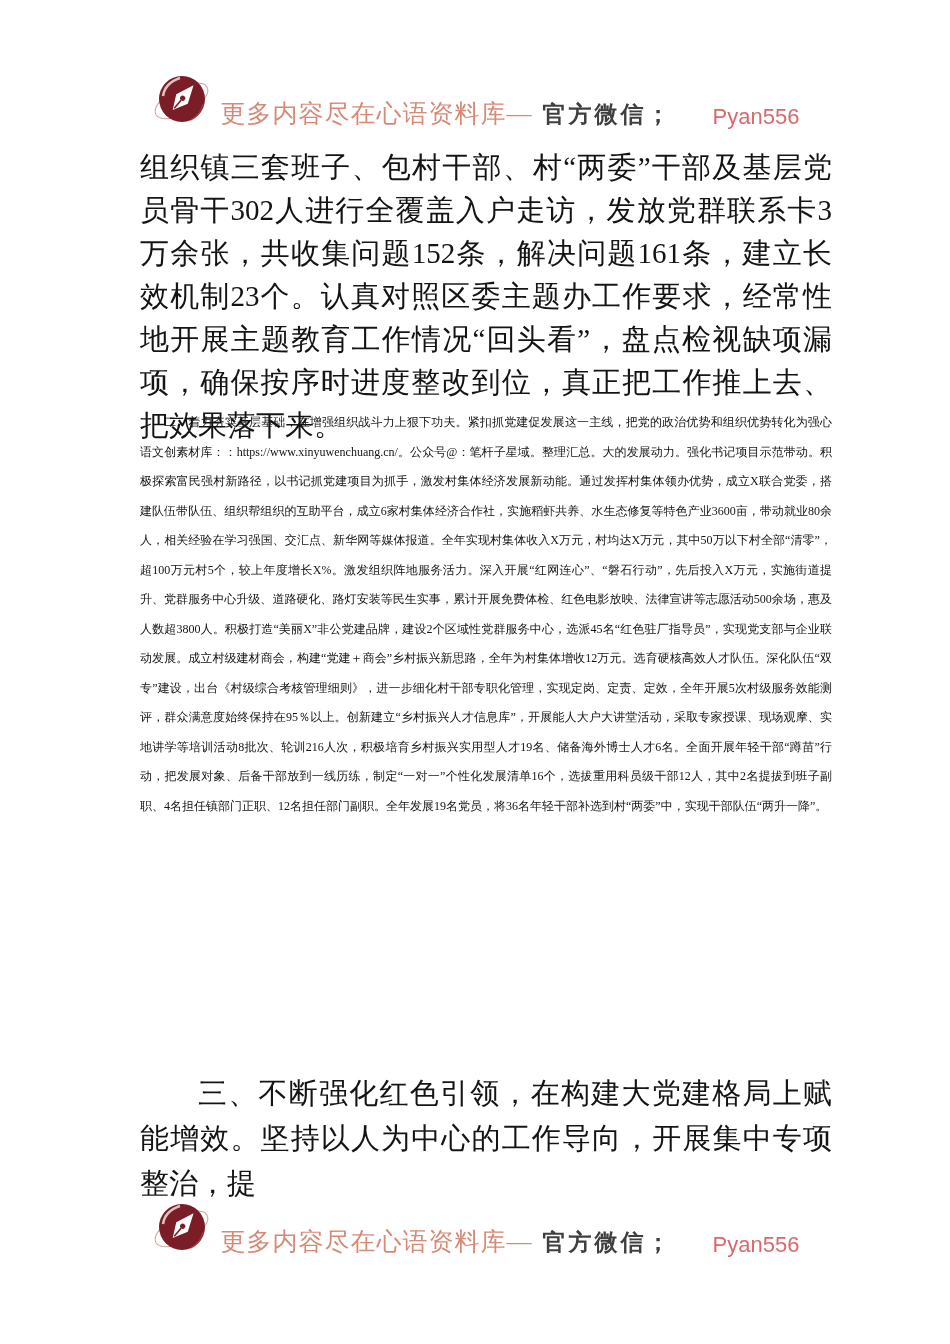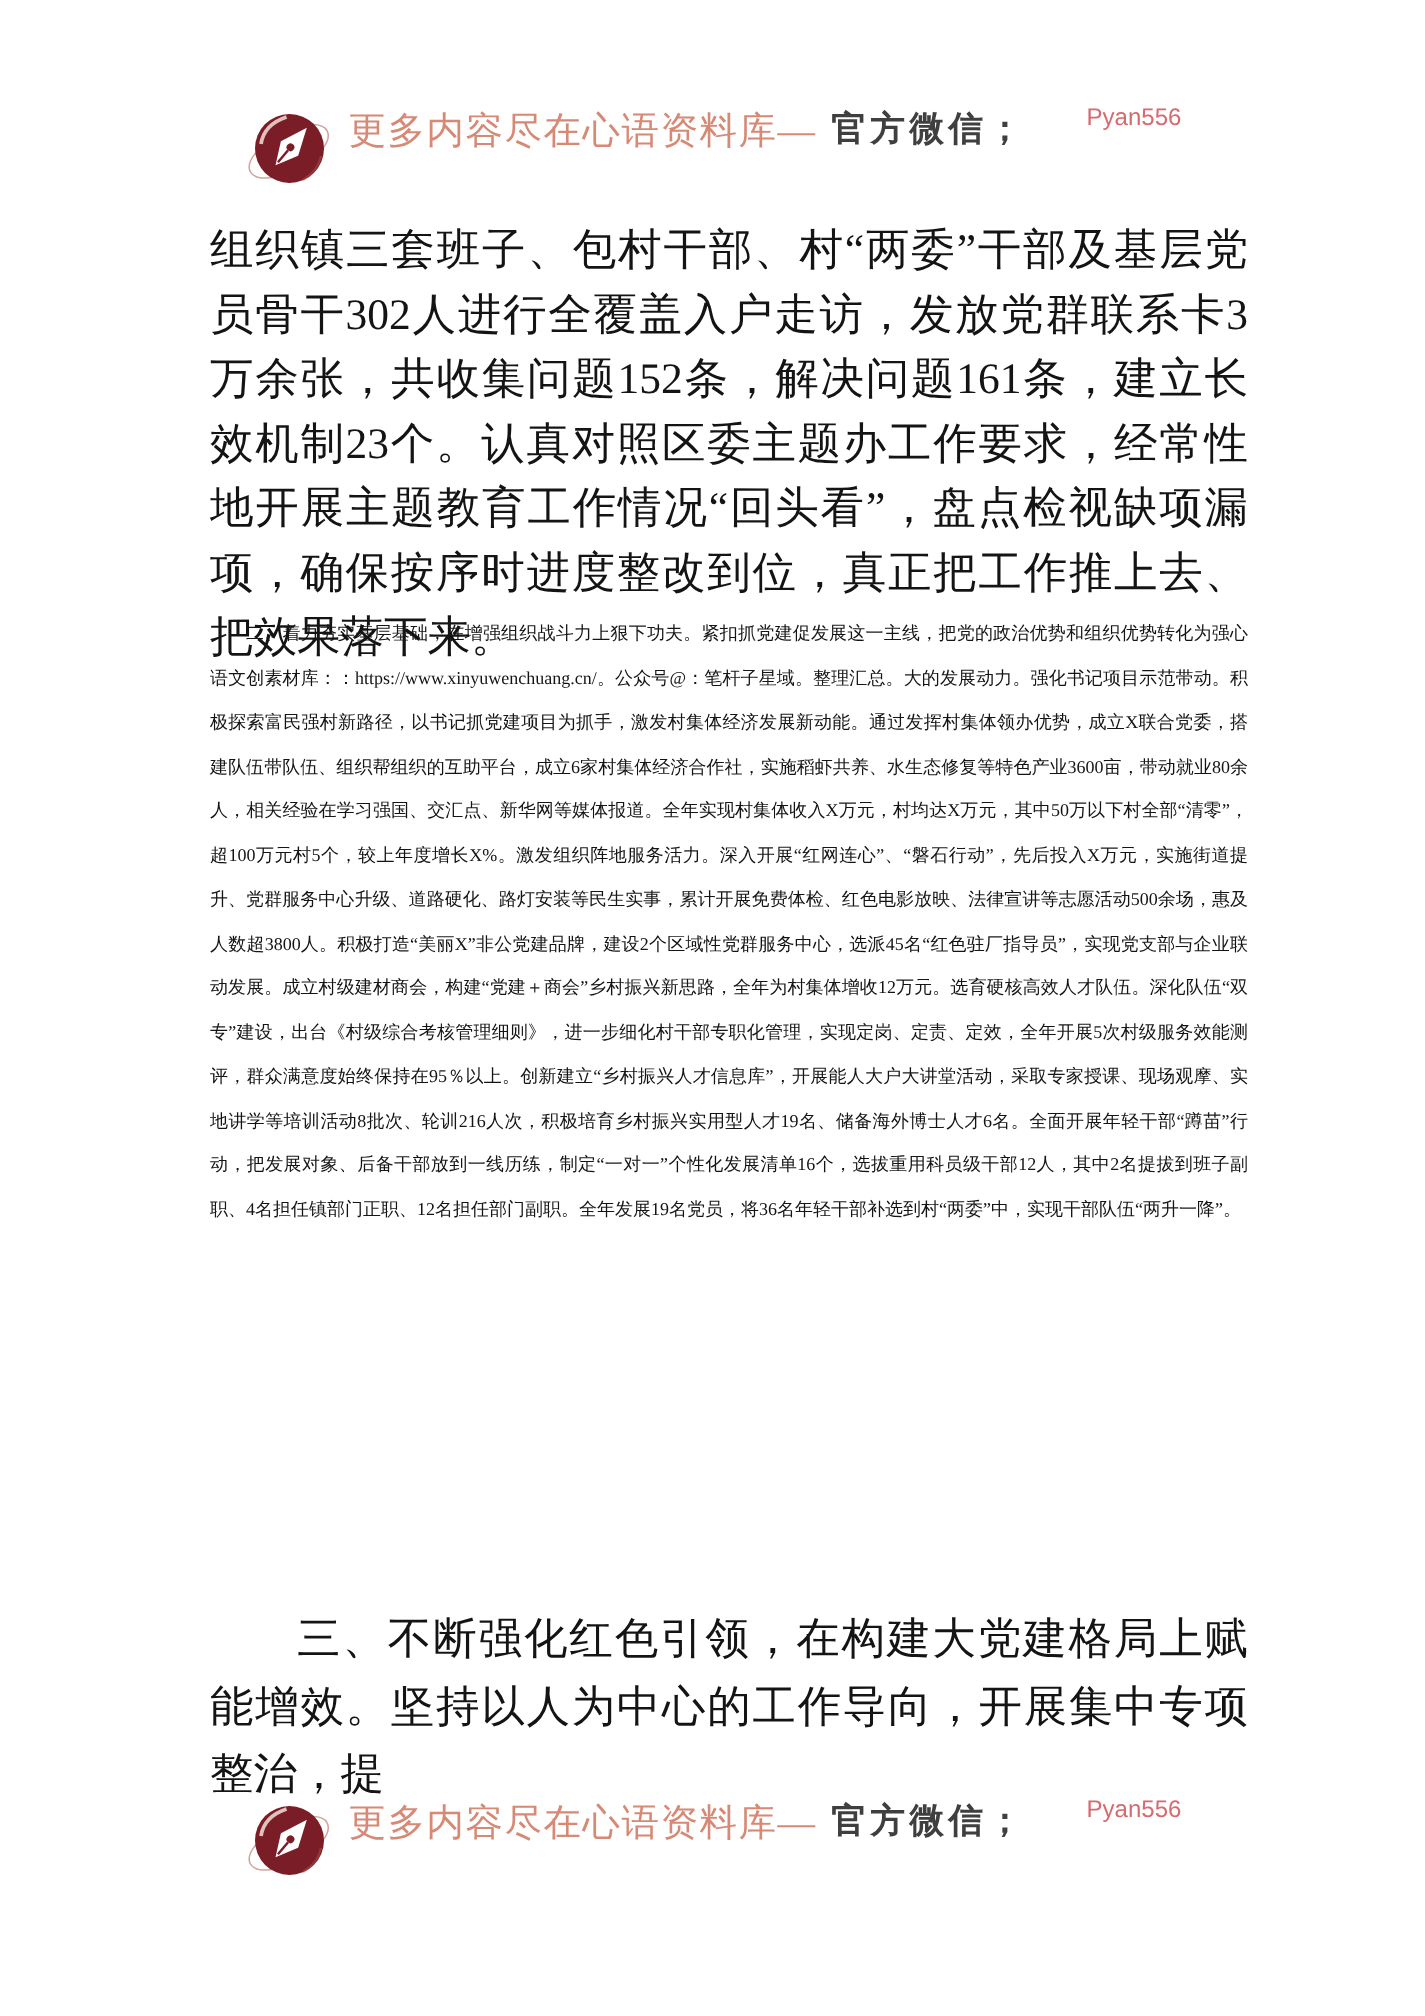--- a/index.html
+++ b/index.html
@@ -13,21 +13,21 @@
     position: relative;
     font-family: "Liberation Serif", "DejaVu Serif", serif;
     color: #141414;
     overflow: hidden;
   }
   .watermark {
     position: absolute;
     left: 0;
     width: 950px;
     display: flex;
-    align-items: flex-start;
+    align-items: flex-end;
     justify-content: center;
     gap: 10px;
     white-space: nowrap;
   }
   .watermark.header { top: 70px; }
   .watermark.footer { top: 1198px; }
   .wm-logo {
     width: 60px;
     height: 60px;
     flex: 0 0 auto;
@@ -40,21 +40,21 @@
   }
   .wm-label {
     font-family: "DejaVu Serif", serif;
     font-weight: bold;
     font-size: 23px;
     letter-spacing: 3px;
     color: #3f3f3f;
   }
   .wm-id {
     font-family: "Liberation Sans", sans-serif;
-    font-size: 16px;
+    font-size: 22px;
     color: #d66a6e;
     margin-left: 30px;
   }
   .para {
     position: absolute;
     left: 140px;
     width: 692px;
     text-align: justify;
     word-break: break-all;
   }

